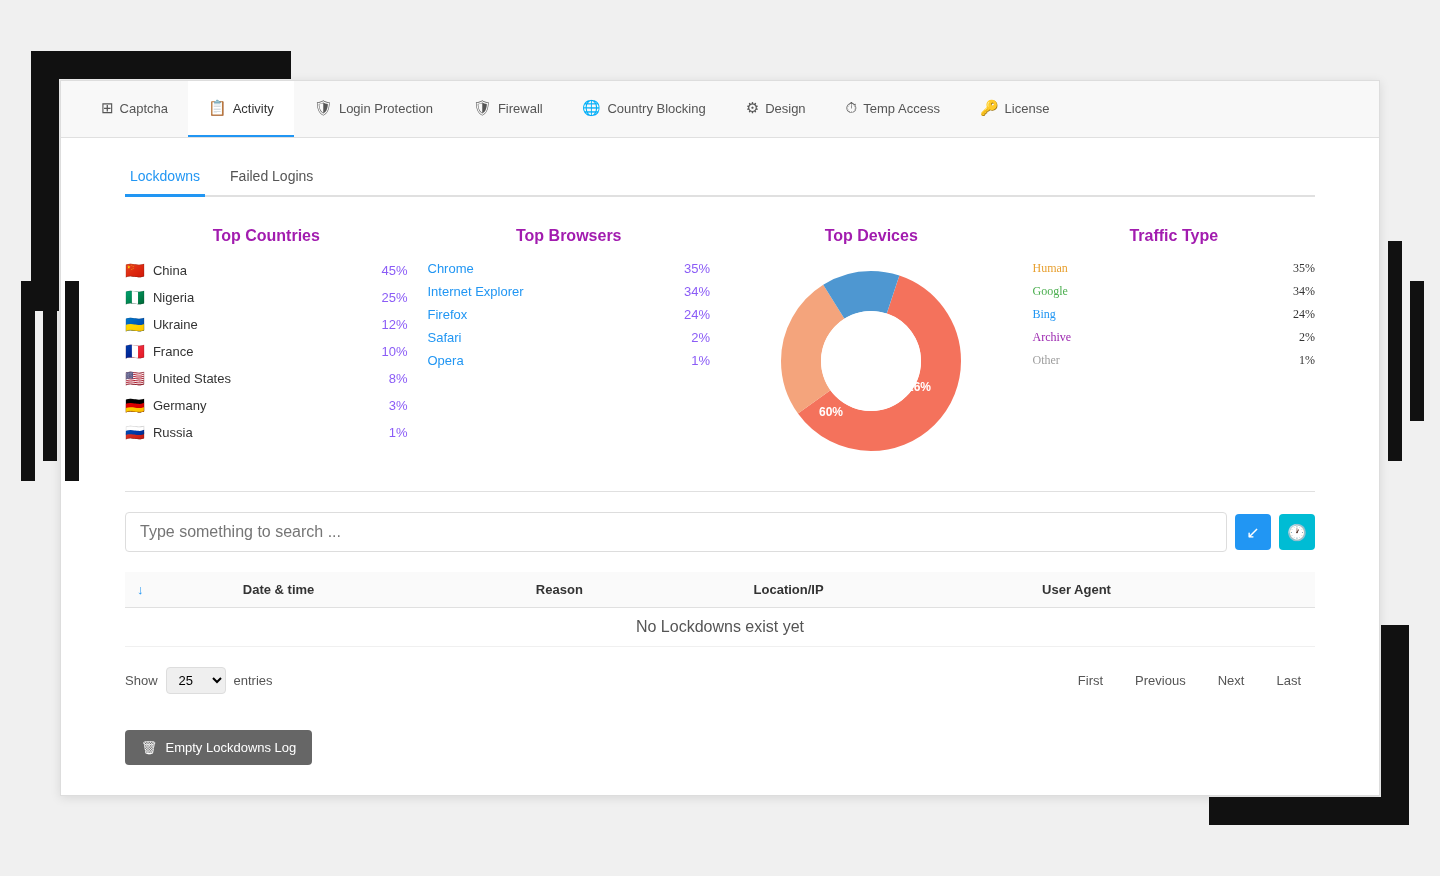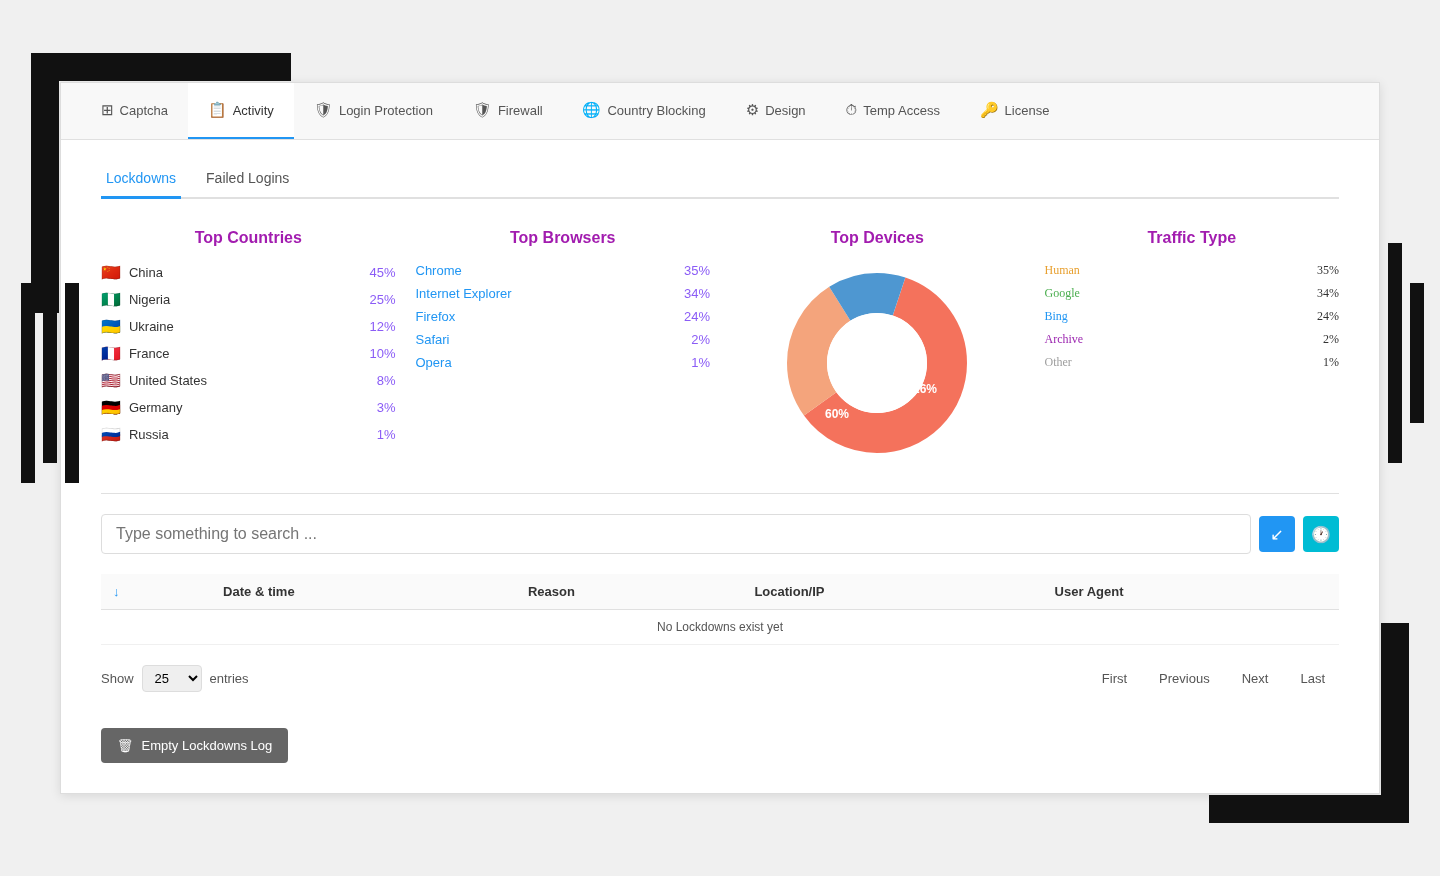--- a/index.html
+++ b/index.html
@@ -81,21 +81,21 @@
     .nav-tab.active {
       color: #333;
       background: white;
       border-bottom: 2px solid #2196f3;
       font-weight: 500;
     }
     .tab-icon { font-size: 15px; }
 
     
     .content {
-      padding: 20px 40px 30px;
+      padding: 20px 64px 30px;
     }
 
     
     .sub-tabs {
       display: flex;
       gap: 0;
       border-bottom: 2px solid #e0e0e0;
       margin-bottom: 30px;
     }
     .sub-tab {
@@ -206,21 +206,21 @@
       text-align: left;
       padding: 10px 12px;
       font-size: 13px;
       font-weight: 600;
       color: #333;
       background: #fafafa;
       border-bottom: 1px solid #e0e0e0;
     }
     .data-table td {
       padding: 10px 12px;
-      font-size: 12px;
+      font-size: 16px;
       color: #555;
       border-bottom: 1px solid #f0f0f0;
       text-align: center;
     }
     .sort-icon { color: #2196f3; margin-right: 4px; }
     .empty-message { color: #888; font-style: normal; }
 
     
     .pagination-row {
       display: flex;

